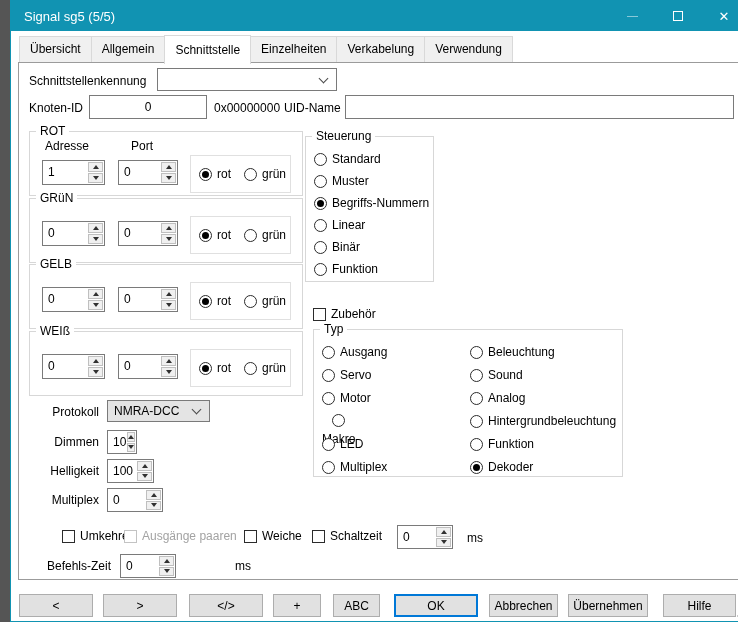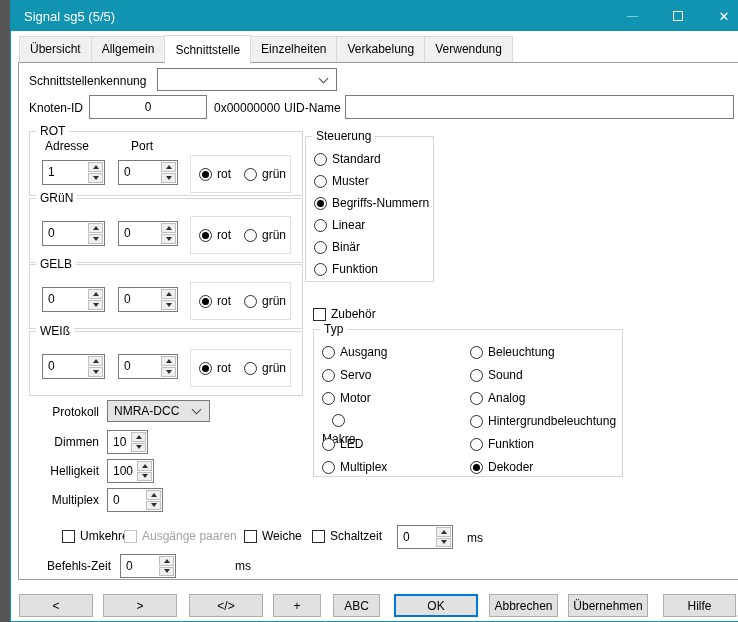--- a/index.html
+++ b/index.html
@@ -339,21 +339,21 @@
         </div>
     </div>
 
     <div class="rlabel" style="left:0; top:342px;">Protokoll</div>
     <div class="combo gray" style="left:88px; top:337px; width:103px; height:22px;">
       <div class="cval">NMRA-DCC</div>
       <div class="chev"></div>
     </div>
 
     <div class="rlabel" style="left:0; top:372px;">Dimmen</div>
-    <div class="spin" style="left:88px; top:367px; width:41px; height:24px;">
+    <div class="spin" style="left:88px; top:367px; width:30px; height:24px;">
       <div class="sval">10</div>
       <div class="ud">
           <div class="udb">
             <i class="tri-up"></i>
           </div>
           <div class="udb">
             <i class="tri-dn"></i>
           </div>
         </div>
     </div>

